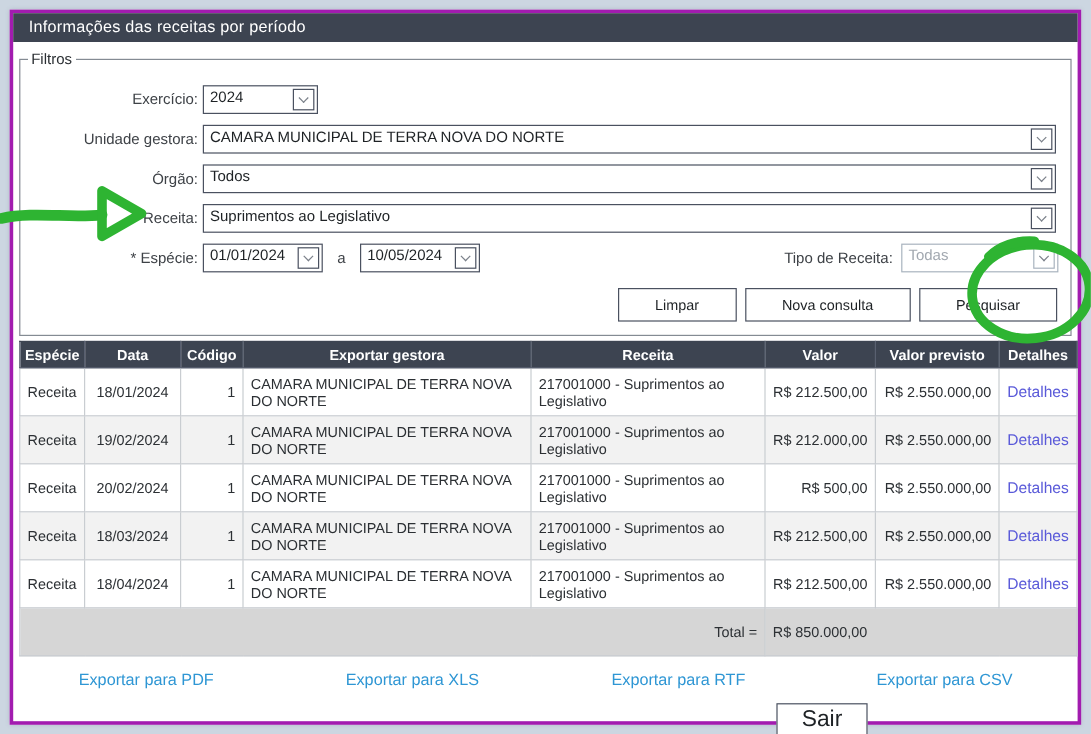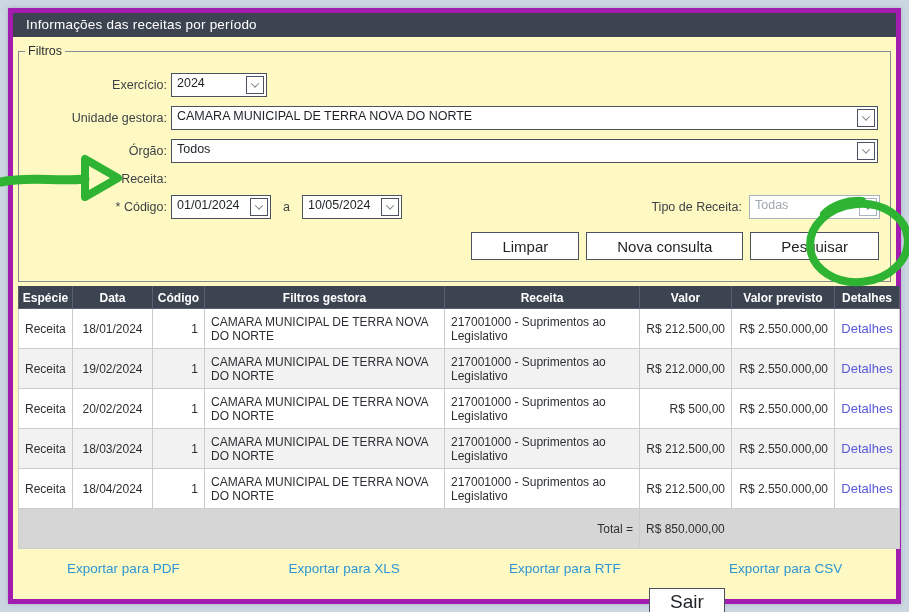--- a/index.html
+++ b/index.html
@@ -1,20 +1,20 @@
 <!DOCTYPE html>
 <html><head>
 <meta charset="utf-8">
 <style>
   html,body { margin:0; padding:0; width:909px; height:612px; overflow:hidden;
     font-family:"Liberation Sans", sans-serif; background:#ccd6e1; }
   * { box-sizing:border-box; }
 
   .window { position:absolute; left:8px; top:8px; width:893px; height:596px;
-    background:#fef9c3; border:5px solid #a21caf; box-shadow:0 0 4px rgba(90,110,130,.35); }
+    background:#ffffff; border:3px solid #a21caf; box-shadow:0 0 4px rgba(90,110,130,.35); }
 
   .titlebar { height:24px; background:#3d4451; color:#fff; font-size:13.5px;
     line-height:24px; padding-left:13px; letter-spacing:.2px; }
 
   
   fieldset.filters { margin:7px 5px 0 5px; border:1px solid #848b93; padding:2px 10px 10px 2px; height:238px; }
   fieldset.filters legend { font-size:12.5px; color:#2b2f33; padding:0 3px; margin-left:4px; }
   .frow { display:flex; align-items:center; margin-top:9px; }
   .frow.first { margin-top:13px; }
   .flabel { width:150px; text-align:right; padding-right:4px; color:#3e4247; font-size:12.5px; flex:0 0 150px; white-space:nowrap; }
@@ -29,21 +29,21 @@
   .sel.date { width:100px; }
   .sel.disabled { border-color:#a9b3bf; }
   .sel.disabled .val { color:#a2a8b0; }
   .sel.disabled .dbtn { border-color:#a9b3bf; }
   .sep-a { font-size:12.5px; color:#3e4247; margin:0 12px; }
 
   .tipo-group { display:flex; align-items:center; margin-left:auto; }
   .tipo-group .flabel { width:auto; flex:0 0 auto; padding-right:7px; }
 
   .btnrow { display:flex; justify-content:flex-end; gap:7px; margin-top:13px; padding-right:1px; }
-  .btn-std { border:1px solid #4a5160; background:#fff; color:#1e2225; font-size:15px;
+  .btn-std { border:1px solid #4a5160; background:#fff; color:#1e2225; font-size:12px;
     height:28px; padding:0 30px; font-family:"Liberation Sans", sans-serif; cursor:pointer; }
 
   
   table.results { margin:4px 5px 3px 5px; border-collapse:collapse; width:881px; table-layout:fixed; }
   table.results th { background:#3d4451; color:#fff; font-size:12px; font-weight:bold;
     height:22px; border:1px solid #596070; border-top-color:#3d4451; padding:0 2px; }
   table.results td { font-size:12px; color:#2c3034; border:1px solid #c9cdd1; padding:3px 6px; height:40px; background:#fff; }
   table.results tr.alt td { background:#f2f2f2; }
   .col-especie { width:54px; } .col-data { width:80px; } .col-codigo { width:52px; }
   .col-ug { width:240px; } .col-rec { width:195px; } .col-valor { width:92px; }
@@ -99,24 +99,30 @@
       <div class="sel wide">
         <div class="val">Todos</div>
         <div class="dbtn">
             <span class="chev"></span>
           </div>
       </div>
     </div>
 
     <div class="frow">
       <div class="flabel">Receita:</div>
-    </div>
-
-    <div class="frow">
-      <div class="flabel">* Código:</div>
+      <div class="sel wide">
+        <div class="val">Suprimentos ao Legislativo</div>
+        <div class="dbtn">
+            <span class="chev"></span>
+          </div>
+      </div>
+    </div>
+
+    <div class="frow">
+      <div class="flabel">* Espécie:</div>
       <div class="sel date">
         <div class="val">01/01/2024</div>
         <div class="dbtn">
             <span class="chev"></span>
           </div>
       </div>
       <span class="sep-a">a</span>
       <div class="sel date">
         <div class="val">10/05/2024</div>
         <div class="dbtn">
@@ -140,21 +146,21 @@
       <button class="btn-std">Pesquisar</button>
     </div>
   </fieldset>
 
   <table class="results">
     <thead>
       <tr>
         <th class="col-especie">Espécie</th>
         <th class="col-data">Data</th>
         <th class="col-codigo">Código</th>
-        <th class="col-ug">Filtros gestora</th>
+        <th class="col-ug">Exportar gestora</th>
         <th class="col-rec">Receita</th>
         <th class="col-valor">Valor</th>
         <th class="col-vprev">Valor previsto</th>
         <th class="col-det">Detalhes</th>
       </tr>
     </thead>
     <tbody>
         <tr>
           <td class="col-especie">Receita</td>
           <td class="col-data">18/01/2024</td>

